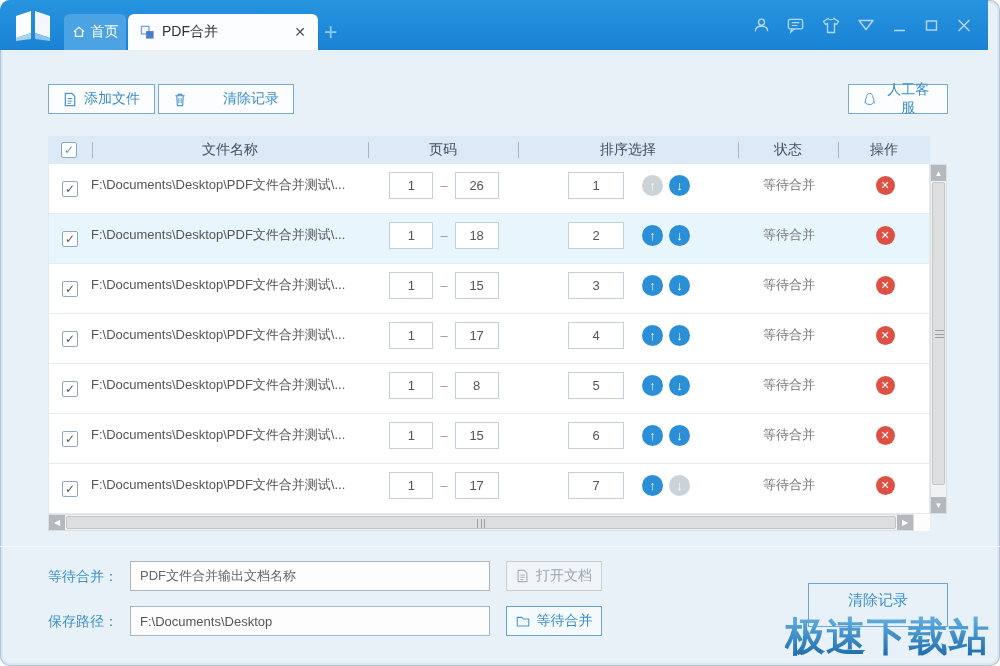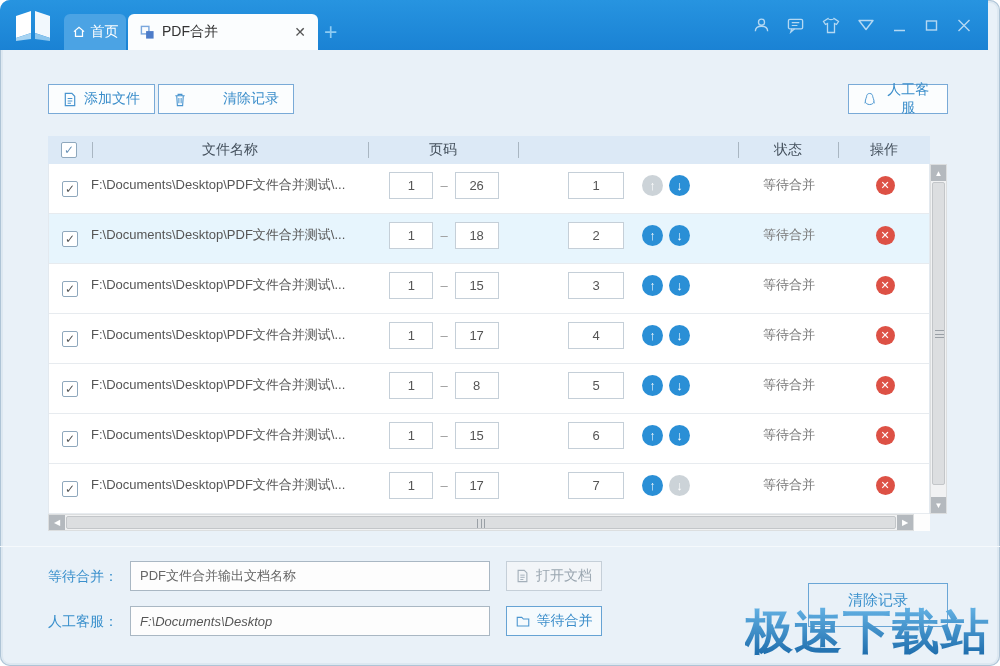--- a/index.html
+++ b/index.html
@@ -85,29 +85,29 @@
   .hs-grip { position:absolute; top:2px; left:50%; width:8px; height:9px; margin-left:-4px;
     border-left:1px solid #9aa0a6; border-right:1px solid #9aa0a6; }
   .hs-grip::after { content:""; position:absolute; top:0; left:3px; width:1px; height:9px; background:#9aa0a6; }
   .corner { position:absolute; left:866px; top:378px; width:16px; height:17px; background:#fdfdfd; }
   
   .footer-sep { position:absolute; left:0; right:0; top:546px; height:1px; background:#f5f9fc; }
   .flabel { position:absolute; left:48px; font-size:14px; color:#3a90cc; }
   .lab1 { top:568px; } .lab2 { top:613px; }
   .finput { position:absolute; left:130px; width:360px; height:30px; border:1px solid #a9b7c3;
     background:#fdfdfd; font-size:13px; color:#666; padding:0 9px; font-family:inherit; }
-  .fi1 { top:561px; } .fi2 { top:606px; color:#555;font-style:italic; }
+  .fi1 { top:561px; } .fi2 { top:606px; color:#555; }
   .fbtn { position:absolute; left:506px; width:96px; height:30px; display:inline-flex;
     align-items:center; justify-content:center; gap:7px; font-size:14px; cursor:pointer; }
   .fbtn-open { top:561px; background:#f2f5f8; border:1px solid #c5cfd8; color:#9aa6b0; }
   .fbtn-choose { top:606px; background:#f5fafd; border:1px solid #66a3d4; color:#3a8dca; }
   .start-btn { position:absolute; left:808px; top:583px; width:140px; height:44px;
     background:transparent; border:1px solid #6aa6d6; color:#3a90cc; font-size:15px;
     display:flex; align-items:flex-start; justify-content:center; padding-top:7px; cursor:pointer; }
-  .watermark { position:absolute; right:10px; bottom:2px; font-size:48px; font-weight:bold;
+  .watermark { position:absolute; right:10px; bottom:2px; font-size:40px; font-weight:bold;
     letter-spacing:1px; background:linear-gradient(180deg,#64b2e4 10%,#1b6aaa 90%);
     -webkit-background-clip:text; background-clip:text; color:transparent; z-index:20;
     pointer-events:none; }
 </style>
 </head>
 <body>
 
 <div class="frame">
 
   <div class="titlebar">
@@ -192,20 +192,21 @@
 
     <div class="thead">
       <span class="cb">
           <span class="tick">✓</span>
         </span>
       <span class="hsep" style="left:44px"></span>
       <span class="hcell" style="left:44px;width:276px">文件名称</span>
       <span class="hsep" style="left:320px"></span>
       <span class="hcell" style="left:320px;width:150px">页码</span>
       <span class="hsep" style="left:470px"></span>
+      <span class="hcell" style="left:470px;width:220px">排序选择</span>
       <span class="hsep" style="left:690px"></span>
       <span class="hcell" style="left:690px;width:100px">状态</span>
       <span class="hsep" style="left:790px"></span>
       <span class="hcell" style="left:790px;width:92px">操作</span>
     </div>
 
     <div class="tbody">
 
       <div class="row">
         <span class="cb">
@@ -421,21 +422,21 @@
   <span class="flabel lab1">等待合并：</span>
   <input class="finput fi1" value="PDF文件合并输出文档名称" style="">
   <button class="fbtn fbtn-open">
     <svg width="13" height="14" viewBox="0 0 14 16">
       <path d="M2 1.5 H9 L12 4.5 V14.5 H2 Z" fill="none" stroke="#a4b0ba" stroke-width="1.3"></path>
       <path d="M4.5 7 H9.5 M4.5 9.5 H9.5 M4.5 12 H8" stroke="#a4b0ba" stroke-width="1.1"></path>
     </svg>
     <span>打开文档</span>
   </button>
 
-  <span class="flabel lab2">人工客服：</span>
+  <span class="flabel lab2">保存路径：</span>
   <input class="finput fi2" value="F:\Documents\Desktop" style="">
   <button class="fbtn fbtn-choose">
     <svg width="14" height="13" viewBox="0 0 17 15">
       <path d="M1.5 2.5 H7 L9 4.5 H15.5 V13 H1.5 Z" fill="none" stroke="#4a95cf" stroke-width="1.3"></path>
     </svg>
     <span>等待合并</span>
   </button>
 
   <button class="start-btn">
     <span>清除记录</span>

